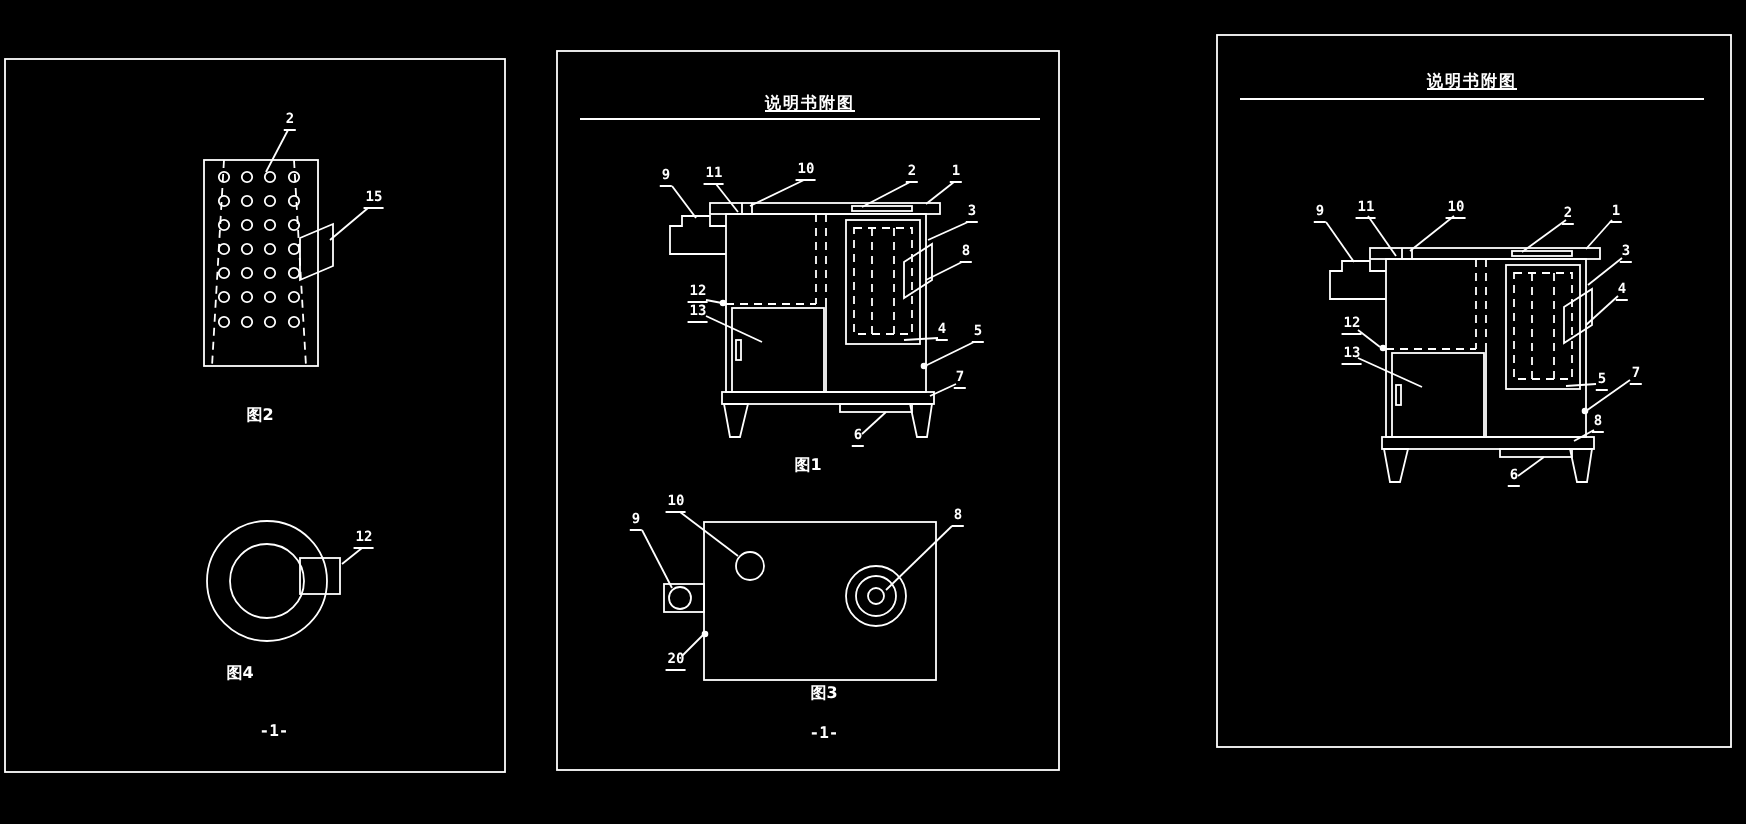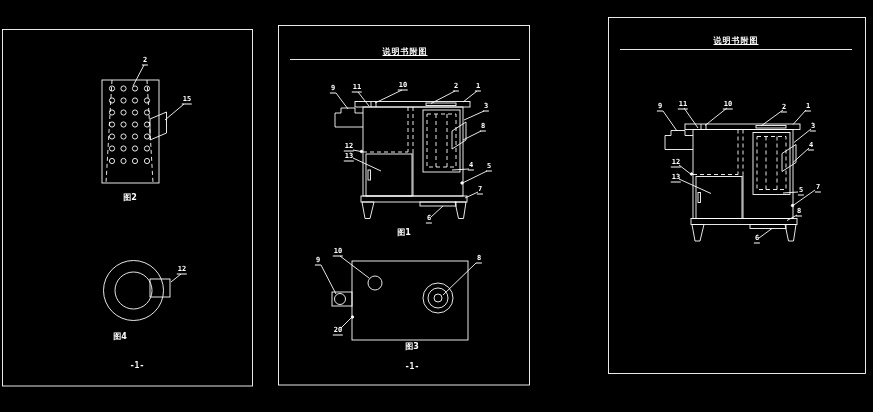--- a/index.html
+++ b/index.html
@@ -163,21 +163,21 @@
         <path d="M340 256 L369 278"></path>
         <path d="M321 265 L336 294"></path>
         <path d="M341 328 L351.5 317.5"></path>
         <path d="M476 263 L443 295"></path>
       </g>
     </g>
   </svg>
 
   <span class="lbl" style="left:145px;top:61px">2</span>
   <span class="lbl" style="left:187px;top:100px">15</span>
-  <span class="cap" style="left:130px;top:198px">图2</span>
+  <span class="cap" style="left:130px;top:208px">图2</span>
   <span class="lbl" style="left:182px;top:270px">12</span>
   <span class="cap" style="left:120px;top:337px">图4</span>
   <span class="mark" style="left:137px;top:366px">-1-</span>
 
   <span class="ttl" style="left:405px;top:52px">说明书附图</span>
   <span class="lbl" style="left:333px;top:89px">9</span>
   <span class="lbl" style="left:357px;top:88px">11</span>
   <span class="lbl" style="left:403px;top:86px">10</span>
   <span class="lbl" style="left:456px;top:87px">2</span>
   <span class="lbl" style="left:478px;top:87px">1</span>

